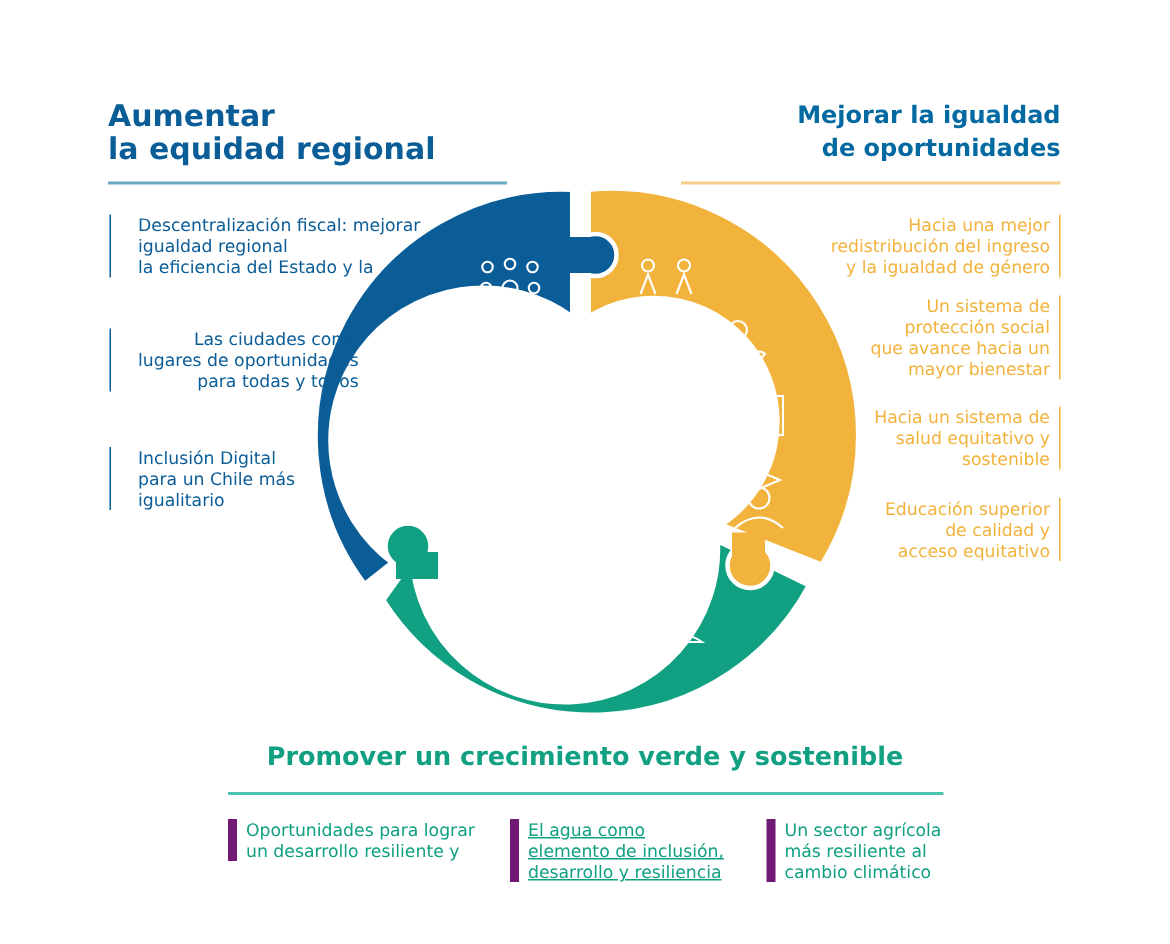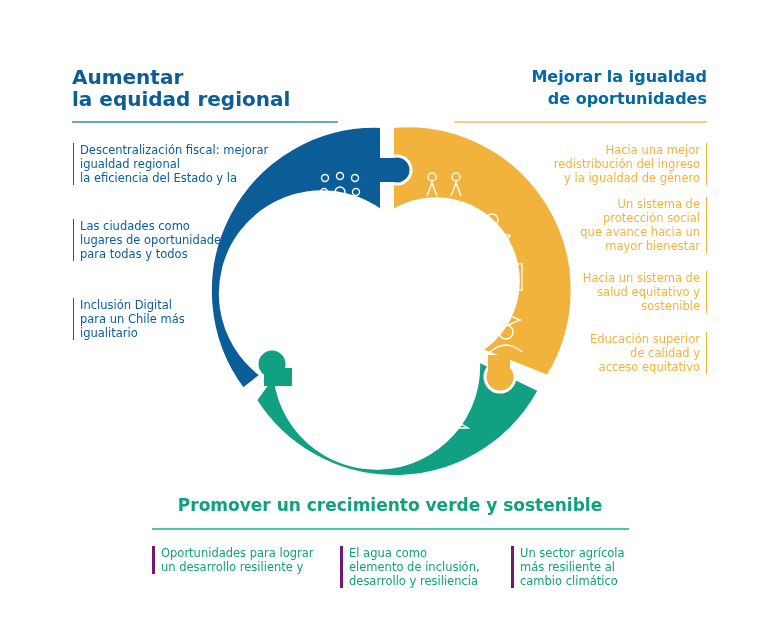--- a/index.html
+++ b/index.html
@@ -3,23 +3,23 @@
 <meta charset="utf-8">
 <style>
   html, body { margin:0; padding:0; background:#ffffff; }
   body { width:780px; height:629px; position:relative; overflow:hidden; font-family:"DejaVu Sans", sans-serif; }
   .abs { position:absolute; }
   .h-blue { color:#0b5d98; font-weight:bold; font-size:20px; line-height:22px; }
   .h-yellow { color:#0369a1; font-weight:bold; font-size:16px; line-height:22px; text-align:right; }
   .h-green { color:#11a082; font-weight:bold; font-size:17px; line-height:22px; text-align:center; }
   .rule { position:absolute; height:2px; }
   .item { position:absolute; font-size:11.5px; line-height:14px; }
-  .item-blue { color:#0b5d98; border-left:1px solid #0b5d98; padding-left:6px; }
+  .item-blue { color:#0b5d98; border-left:1px solid #0b5d98; padding-left:18px; }
   .item-yellow { color:#f2b33d; border-right:1px solid #f2b33d; padding-right:6px; text-align:right; }
-  .item-green { color:#11a082; border-left:3px solid #701a75; padding-left:6px; }
+  .item-green { color:#11a082; border-left:6px solid #701a75; padding-left:6px; }
   svg { position:absolute; left:0; top:0; }
 </style>
 </head>
 <body>
 
 <svg width="780" height="629" viewBox="0 0 780 629">
 
   <path d="M 382 126 A 165 165 0 0 0 243 390 L 262 375 A 80 80 0 0 1 382 212 Z" fill="#0b5d98" stroke="#ffffff" stroke-width="4"></path>
 
   <path d="M 392 126 A 165 165 0 0 1 548 377 L 480 350 A 80 80 0 0 0 392 212 Z" fill="#f2b33d" stroke="#ffffff" stroke-width="4"></path>
@@ -109,21 +109,21 @@
   <div>Aumentar</div>
   <div>la equidad regional</div>
 </div>
 <div class="rule" style="left:72px; top:121px; width:266px; background:#6aa8c4;"></div>
 
 <div class="item item-blue" style="left:73px; top:143px;">
   <div>Descentralización fiscal: mejorar</div>
   <div>igualdad regional</div>
   <div>la eficiencia del Estado y la</div>
 </div>
-<div class="item item-blue" style="left:73px; top:219px;">
+<div class="item item-blue" style="left:73px; top:219px;text-align:right;">
   <div>Las ciudades como</div>
   <div>lugares de oportunidades</div>
   <div>para todas y todos</div>
 </div>
 <div class="item item-blue" style="left:73px; top:298px;">
   <div>Inclusión Digital</div>
   <div>para un Chile más</div>
   <div>igualitario</div>
 </div>
 
@@ -155,21 +155,21 @@
   <div>acceso equitativo</div>
 </div>
 
 <div class="abs h-green" style="left:150px; top:494px; width:480px;">Promover un crecimiento verde y sostenible</div>
 <div class="rule" style="left:152px; top:528px; width:477px; background:#4cc5b0;"></div>
 
 <div class="item item-green" style="left:152px; top:546px;">
   <div>Oportunidades para lograr</div>
   <div>un desarrollo resiliente y</div>
 </div>
-<div class="item item-green" style="left:340px; top:546px;">
+<div class="item item-green" style="left:340px; top:546px;text-decoration:underline;">
   <div>El agua como</div>
   <div>elemento de inclusión,</div>
   <div>desarrollo y resiliencia</div>
 </div>
 <div class="item item-green" style="left:511px; top:546px;">
   <div>Un sector agrícola</div>
   <div>más resiliente al</div>
   <div>cambio climático</div>
 </div>
 

